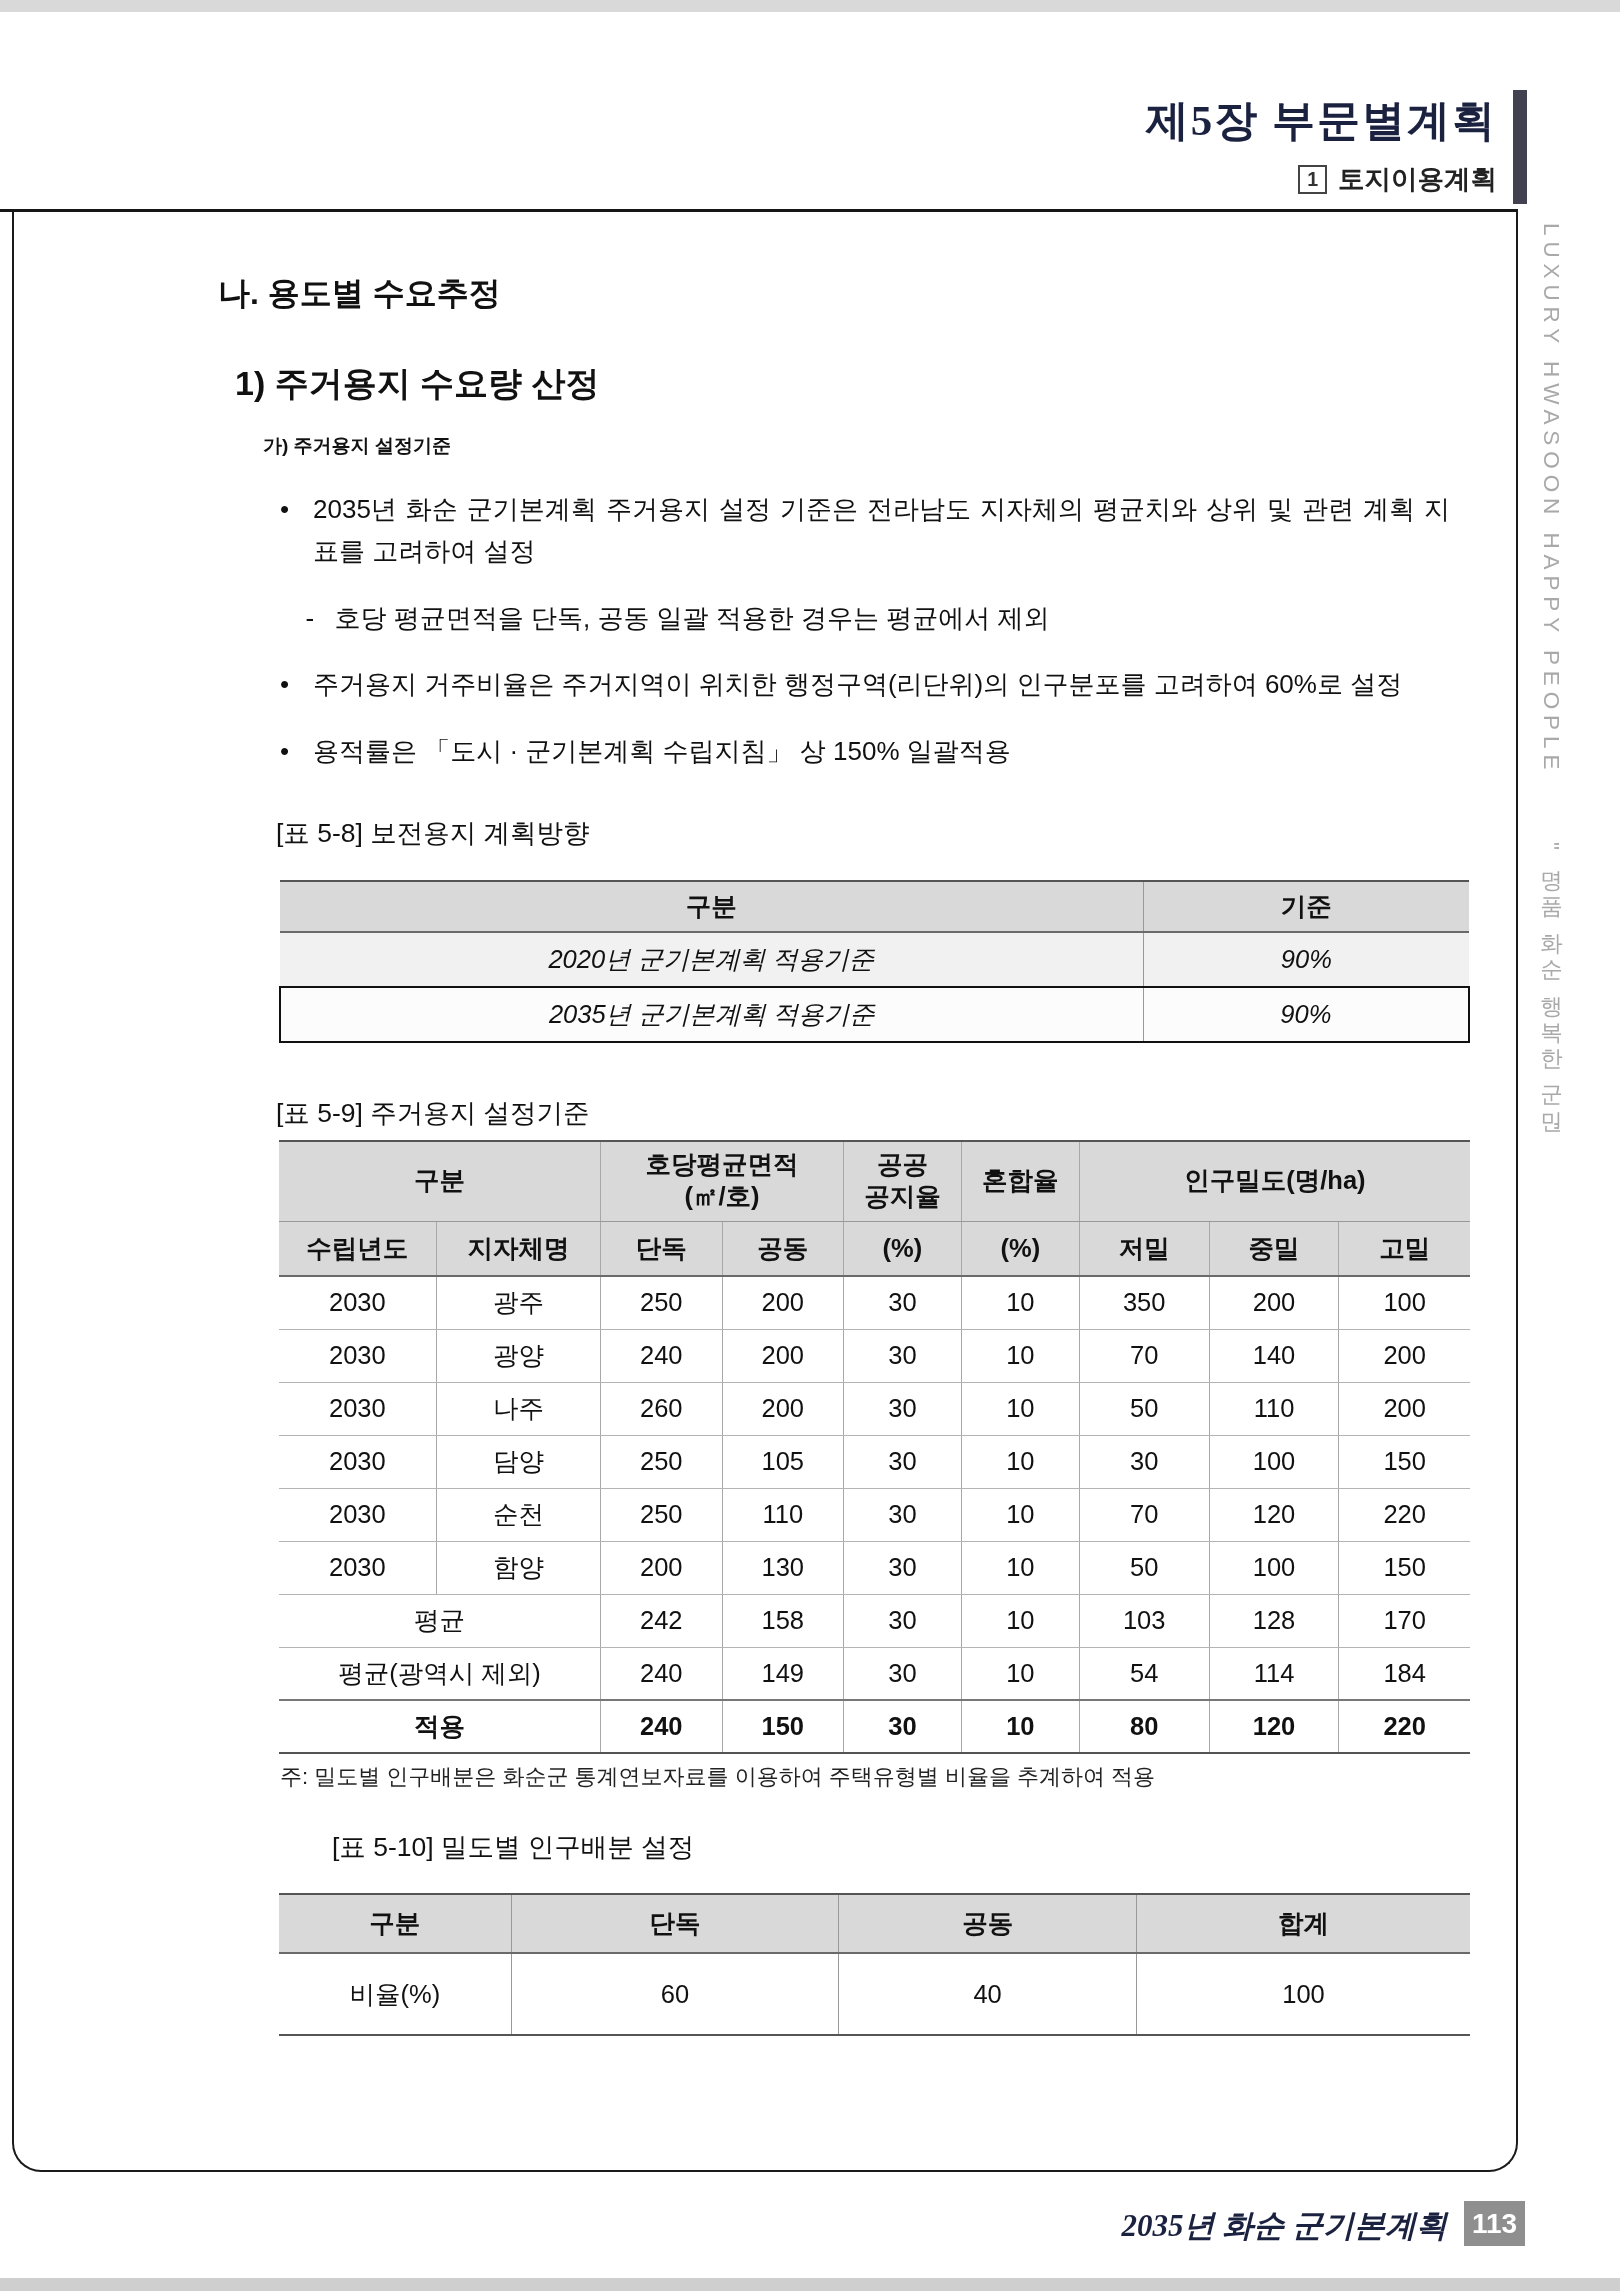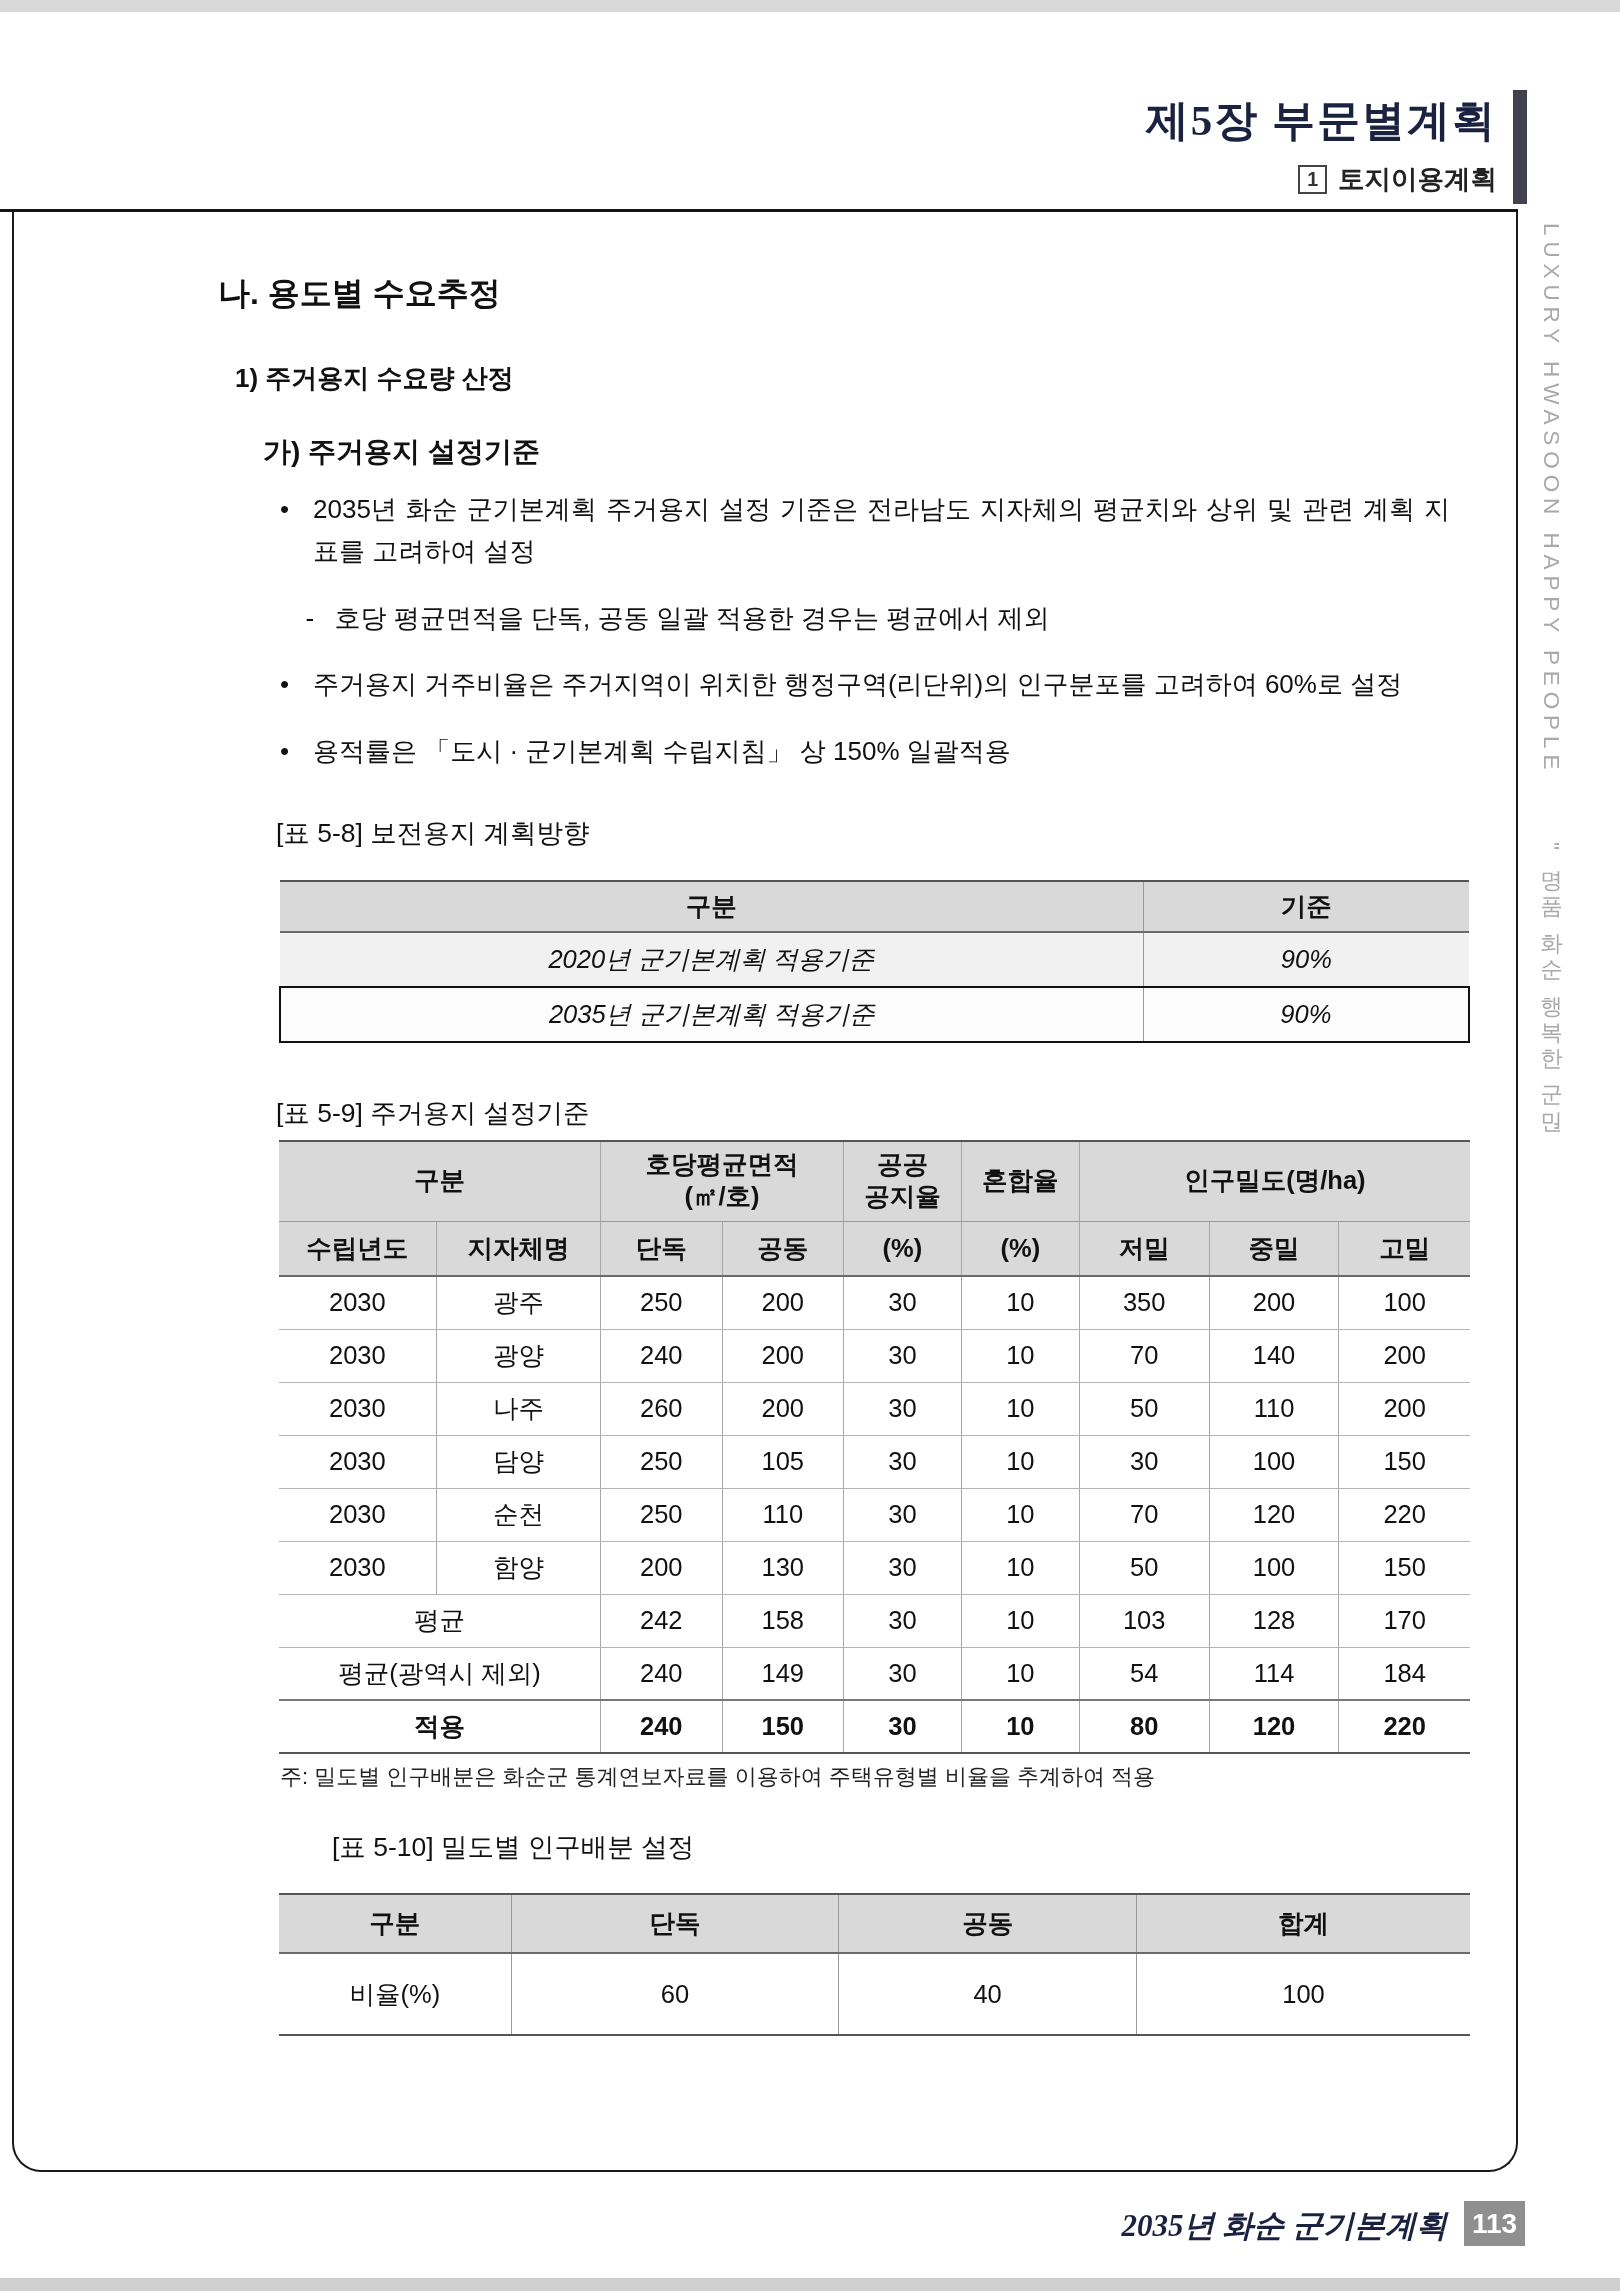--- a/index.html
+++ b/index.html
@@ -35,22 +35,22 @@
   }
   .sidebar-text {
     position:absolute; left:1536px; top:223px; height:1470px;
     writing-mode:vertical-rl; text-orientation:mixed;
     font-size:22.5px; color:#a9a9a9; letter-spacing:5.9px; white-space:nowrap;
   }
   .sidebar-text .kr { margin-top:54px; letter-spacing:3.9px; }
 
   
   .h1 { position:absolute; left:218px; top:272px; font-size:32px; font-weight:bold; }
-  .h2 { position:absolute; left:235px; top:361px; font-size:26px; font-weight:bold; }
-  .h3 { position:absolute; left:263px; top:433px; font-size:28px; font-weight:bold; }
+  .h2 { position:absolute; left:235px; top:361px; font-size:34px; font-weight:bold; }
+  .h3 { position:absolute; left:263px; top:433px; font-size:19px; font-weight:bold; }
   .bullets { position:absolute; left:280px; top:488px; width:1170px; font-size:26px; line-height:1.62; }
   .bullet { display:flex; margin-bottom:24.5px; }
   .bullet .marker { width:33px; flex:none; }
   .bullet .text { flex:1; text-align:justify; }
   .bullet.sub { margin-left:25.5px; }
   .bullet.sub .marker { width:29px; }
 
   
   .caption { position:absolute; font-size:26.5px; font-weight:normal; color:#111; }
   .tbl-note { position:absolute; left:280px; top:1762px; font-size:22px; color:#222; }

